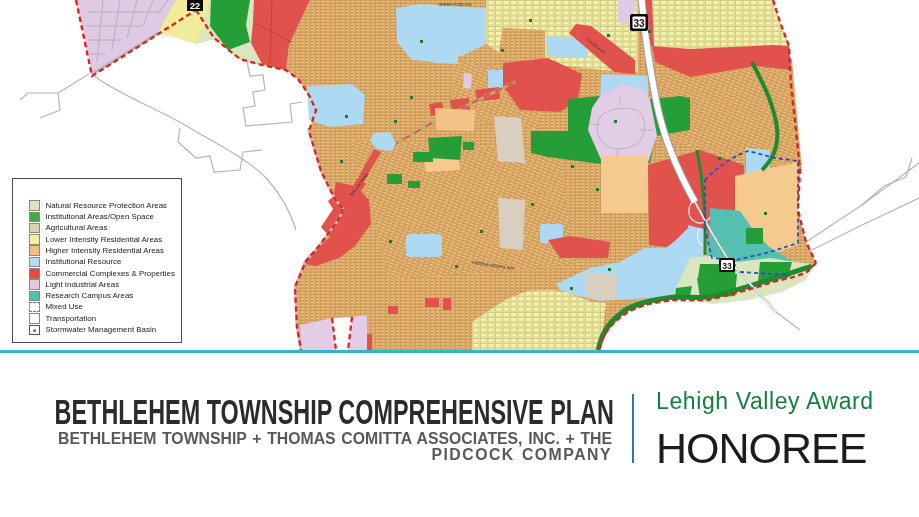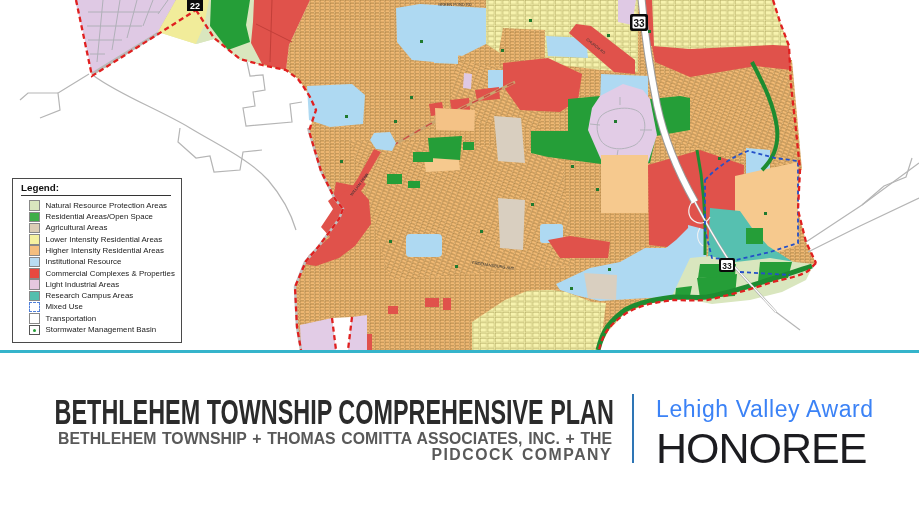--- a/index.html
+++ b/index.html
@@ -6,21 +6,21 @@
 #map{position:absolute;left:0;top:0;}
 .legend{position:absolute;left:12px;top:178px;width:168px;height:163px;background:#fff;border:1.3px solid #4a4a4a;z-index:5;}
 .legend .lt{font-size:9.8px;font-weight:bold;color:#111;margin:3px 7px 0 8px;border-bottom:1.1px solid #333;padding-bottom:1.5px;width:150px;}
 .legend .row{position:absolute;left:0;width:100%;height:11.3px;}
 .legend .sw{position:absolute;left:16px;top:0.3px;width:8.5px;height:8.5px;border:0.8px solid #888;}
 .legend .lb{position:absolute;left:32.5px;top:0.8px;font-size:7.9px;color:#1a1a1a;white-space:nowrap;text-align:center;}
 .cyan{position:absolute;left:0;top:350px;width:919px;height:3.2px;background:#35b4cb;z-index:6;}
 .title{position:absolute;right:305px;top:392.5px;font-size:34.5px;font-weight:bold;color:#2b2b2b;white-space:nowrap;transform:scaleX(0.678);transform-origin:100% 50%;letter-spacing:0px;}
 .sub{position:absolute;right:307px;top:430.5px;font-size:15.8px;color:#595959;text-align:right;line-height:16.2px;letter-spacing:0px;word-spacing:1.3px;font-weight:bold;}
 .vline{position:absolute;left:632px;top:394px;width:2.2px;height:69px;background:#2e75b5;}
-.lva{position:absolute;left:656px;top:388px;font-size:23px;color:#3b82f6;letter-spacing:0.6px;white-space:nowrap;margin-top:8px;}
+.lva{position:absolute;left:656px;top:388px;font-size:23px;color:#15803d;letter-spacing:0.6px;white-space:nowrap;}
 .hon{position:absolute;left:656px;top:424px;font-size:43px;color:#1c1c20;letter-spacing:-1px;white-space:nowrap;}
 </style></head>
 <body>
 <svg id="map" width="919" height="354" viewBox="0 0 919 354">
 <defs>
 <pattern id="ot" width="5" height="3.2" patternUnits="userSpaceOnUse">
   <rect width="5" height="3.2" fill="#f9d29c"></rect>
   <rect x="0.55" y="0.5" width="3.9" height="2.2" fill="#f2ba74" stroke="#a4732f" stroke-width="0.42"></rect>
 </pattern>
 <pattern id="ot2" width="5.4" height="3.3" patternUnits="userSpaceOnUse" patternTransform="rotate(22)">
@@ -211,28 +211,27 @@
       <rect x="340" y="160" width="3" height="3"></rect>
 <rect x="614" y="120" width="3" height="3"></rect>
       <rect x="531" y="203" width="3" height="3"></rect>
 <rect x="571" y="165" width="3" height="3"></rect>
       <rect x="480" y="230" width="3" height="3"></rect>
 <rect x="607" y="34" width="3" height="3"></rect>
       <rect x="394" y="120" width="3" height="3"></rect>
 </g>
 </svg>
 <div class="legend">
-<div class="lt">Legend:</div>
 <div class="row" style="top:21px">
       <span class="sw" style="background:#d9e6be"></span>
       <span class="lb">Natural Resource Protection Areas</span>
     </div>
 <div class="row" style="top:32.3px">
       <span class="sw" style="background:#3fae49"></span>
-      <span class="lb">Residential Areas/Open Space</span>
+      <span class="lb">Institutional Areas/Open Space</span>
     </div>
 <div class="row" style="top:43.6px">
       <span class="sw" style="background:#dccdb5"></span>
       <span class="lb">Agricultural Areas</span>
     </div>
 <div class="row" style="top:54.9px">
       <span class="sw" style="background:#f5f1a0"></span>
       <span class="lb">Lower Intensity Residential Areas</span>
     </div>
 <div class="row" style="top:66.2px">

